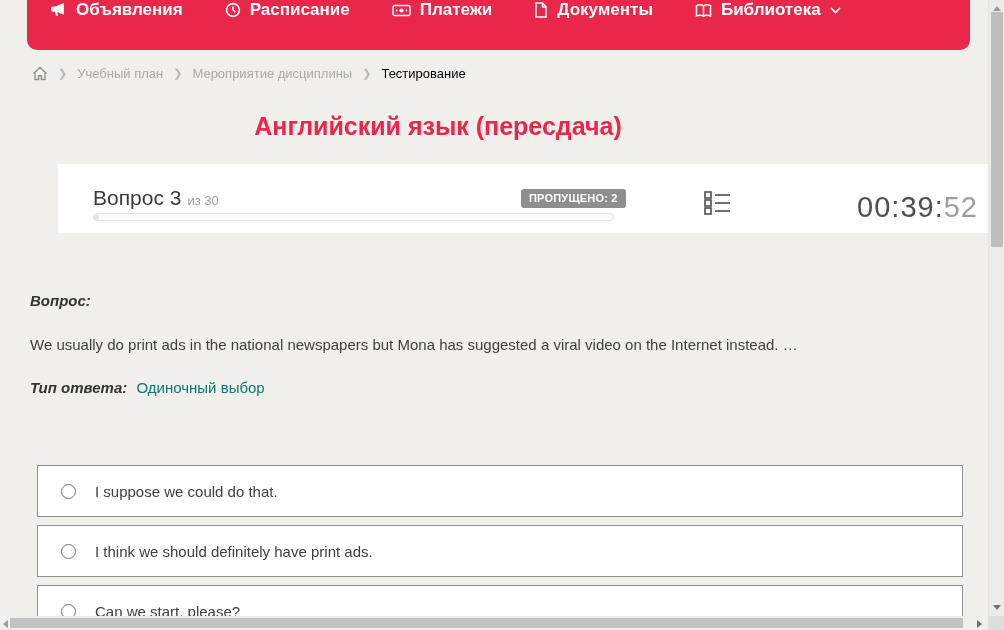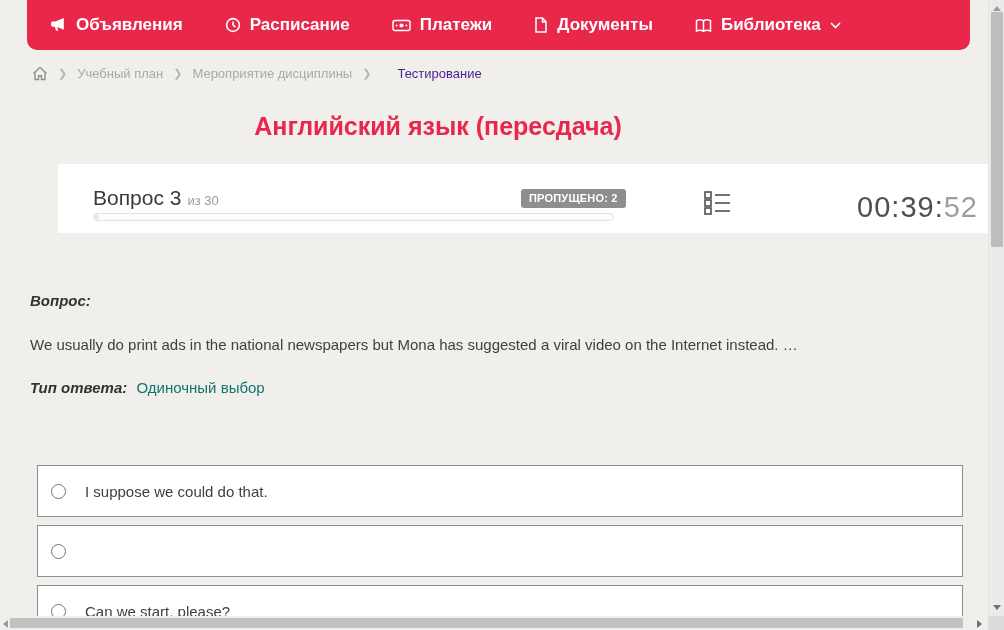--- a/index.html
+++ b/index.html
@@ -9,41 +9,41 @@
     background:#f0efeb;
     color:#3f3f3f;
     position:relative;
   }
   .stage { position:absolute; inset:0; width:1004px; height:630px; }
 
   
   .navbar {
     position:absolute; left:27px; top:0; width:943px; height:50px;
     background:#e8274b; border-radius:0 0 10px 10px;
-    display:flex; align-items:center; padding:0 6px;
+    display:flex; align-items:flex-start; padding:0 6px;
   }
   .nav-item {
     display:flex; align-items:center; gap:9px;
     padding:0 17px; color:#ffffff; font-size:17px; font-weight:bold;
     cursor:pointer; white-space:nowrap;
   }
   .nav-item.active {
     background:#1d3a68; border-radius:10px;
   }
   .nav-item svg { display:block; }
   .nav-spacer { flex:0 0 8px; }
 
   
   .breadcrumb {
     position:absolute; left:32px; top:63px; height:20px;
     display:flex; align-items:center; gap:10px;
     font-size:13px; color:#a9a9a6;
   }
   .crumb { color:#a9a9a6; cursor:pointer; }
-  .crumb.current { color:#4c1d95; cursor:default;margin-left:16px; }
+  .crumb.current { color:#000000; cursor:default; }
   .crumb-sep { color:#b5b5b2; font-size:11px; }
   .home-ico { color:#8f8f8c; display:flex; align-items:center; cursor:pointer; }
 
   
   .page-title {
     position:absolute; left:0; top:112px; width:876px;
     text-align:center; font-size:25px; font-weight:bold; color:#e8274b;
   }
 
   
@@ -85,21 +85,21 @@
   }
   .q-type { position:absolute; left:30px; top:379px; font-size:15px; }
   .q-type .t-label { font-weight:bold; font-style:italic; color:#333333; }
   .q-type .t-value { color:#0f766e; margin-left:5px; }
 
   
   .answers { position:absolute; left:37px; top:465px; width:926px; }
   .answer {
     width:926px; height:52px; margin-bottom:8px;
     background:#ffffff; border:1px solid #8f8f8f;
-    display:flex; align-items:center; gap:19px; padding-left:13px;
+    display:flex; align-items:center; gap:19px; padding-left:23px;
     cursor:pointer;
   }
   .radio {
     width:15px; height:15px; flex:0 0 15px;
     border:1px solid #757575; border-radius:50%; background:#ffffff;
   }
   .answer-text { font-size:15px; color:#3f3f3f; }
 
   
   .vscroll {
@@ -233,20 +233,21 @@
     <span class="t-value">Одиночный выбор</span>
   </div>
 
   <div class="answers">
     <div class="answer">
       <span class="radio"></span>
       <span class="answer-text">I suppose we could do that.</span>
     </div>
     <div class="answer">
       <span class="radio"></span>
+      <span class="answer-text">I think we should definitely have print ads.</span>
     </div>
     <div class="answer">
       <span class="radio"></span>
       <span class="answer-text">Can we start, please?</span>
     </div>
   </div>
 
   <div class="vscroll">
     <div class="arr arr-up"></div>
     <div class="vthumb"></div>

